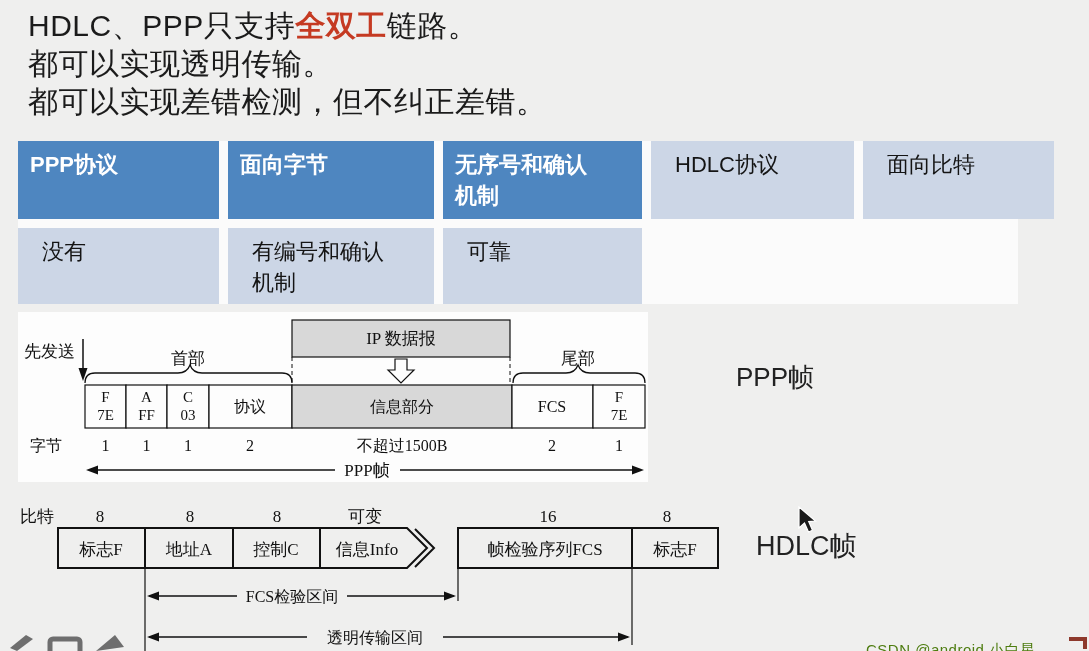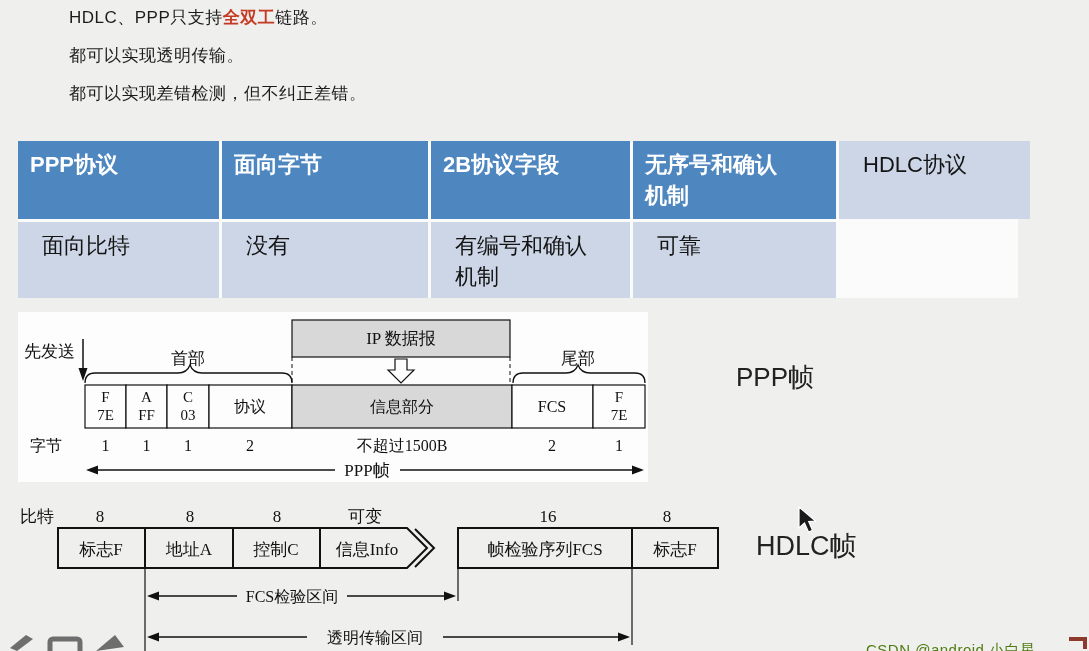--- a/index.html
+++ b/index.html
@@ -4,29 +4,29 @@
 <style>
   html,body{margin:0;padding:0;}
   body{
     width:1089px;height:651px;position:relative;overflow:hidden;
     background:#efefee;
     font-family:"Liberation Sans",sans-serif;
     color:#1b1b1b;
   }
   .abs{position:absolute;}
   
-  .bullet{left:28px;font-size:17px;letter-spacing:0.5px;white-space:nowrap;margin-left:41px;}
+  .bullet{left:28px;font-size:30px;letter-spacing:0.5px;white-space:nowrap;}
   .hl{color:#c53a22;font-weight:bold;}
   
   .cmp-table{
     left:18px;top:141px;width:1000px;
     display:grid;
     grid-template-columns:201px 206px 199px 203px 191px;
     grid-template-rows:78px 76px;
-    gap:3px;background:#fbfbfb;
+    gap:9px;background:#fbfbfb;
   }
   .cmp-table .cell{
     padding:8px 12px 0 12px;font-size:22px;line-height:1.42;
     white-space:pre-line;
   }
   .cmp-table .hcell{background:#4e86c0;color:#ffffff;font-weight:bold;}
   .cmp-table .bcell{background:#ccd6e6;color:#141414;padding-left:24px;}
   
   svg text{font-family:"Liberation Serif",serif;fill:#111;}
   .ppp-svg{left:18px;top:312px;background:#fdfdfd;}
@@ -39,21 +39,20 @@
 </head>
 <body>
 
 <div class="abs bullet" style="top:6px;"><span>HDLC、PPP只支持</span><span class="hl">全双工</span><span>链路。</span></div>
 <div class="abs bullet" style="top:44px;">都可以实现透明传输。</div>
 <div class="abs bullet" style="top:82px;">都可以实现差错检测，但不纠正差错。</div>
 
 <div class="abs cmp-table">
   <div class="cell hcell">PPP协议</div>
   <div class="cell hcell">面向字节</div>
-  <div class="cell hcell">2B协议字段</div>
   <div class="cell hcell">无序号和确认
 机制</div>
   <div class="cell bcell">HDLC协议</div>
   <div class="cell bcell">面向比特</div>
   <div class="cell bcell">没有</div>
   <div class="cell bcell">有编号和确认
 机制</div>
   <div class="cell bcell">可靠</div>
 </div>
 

